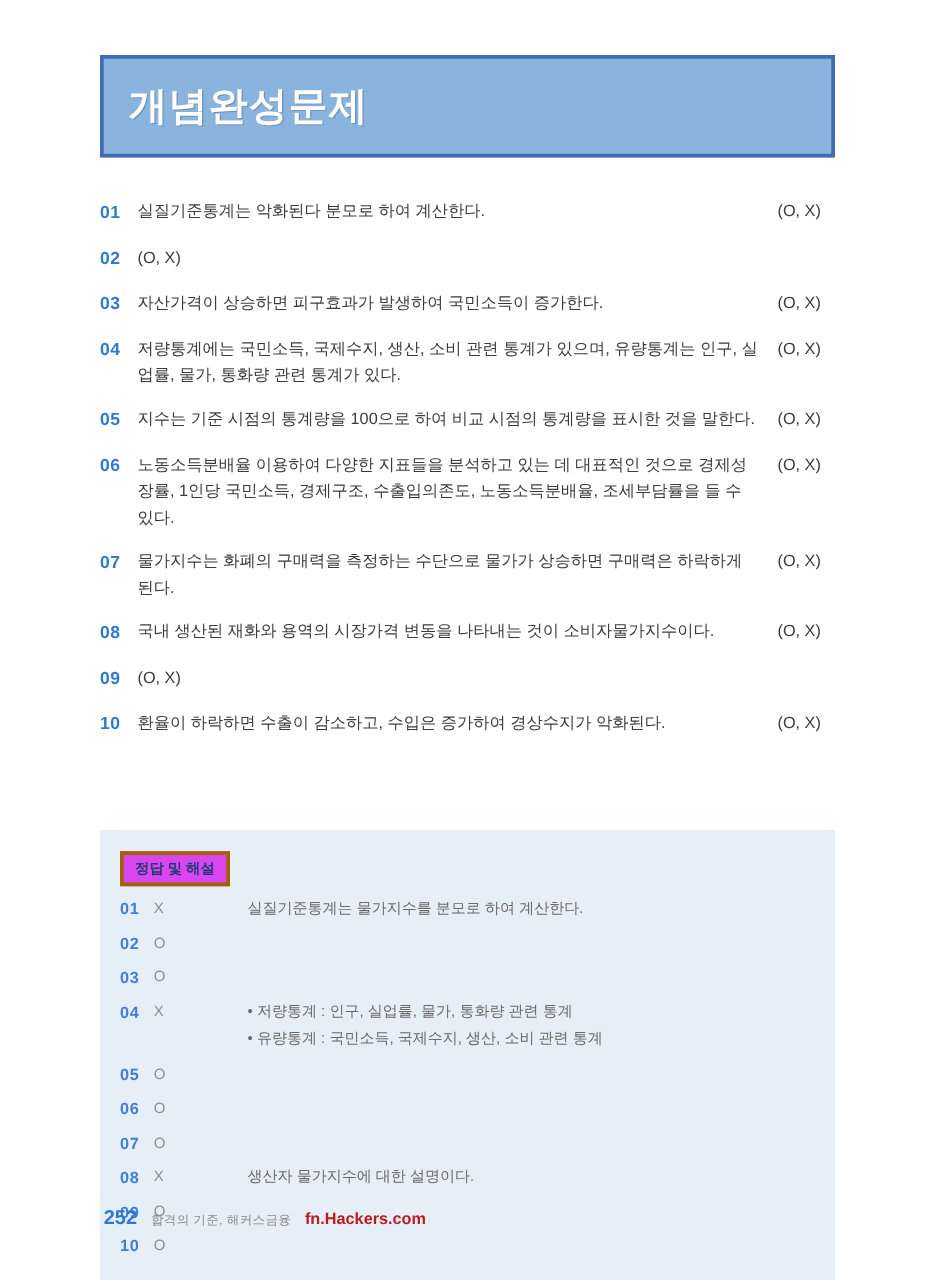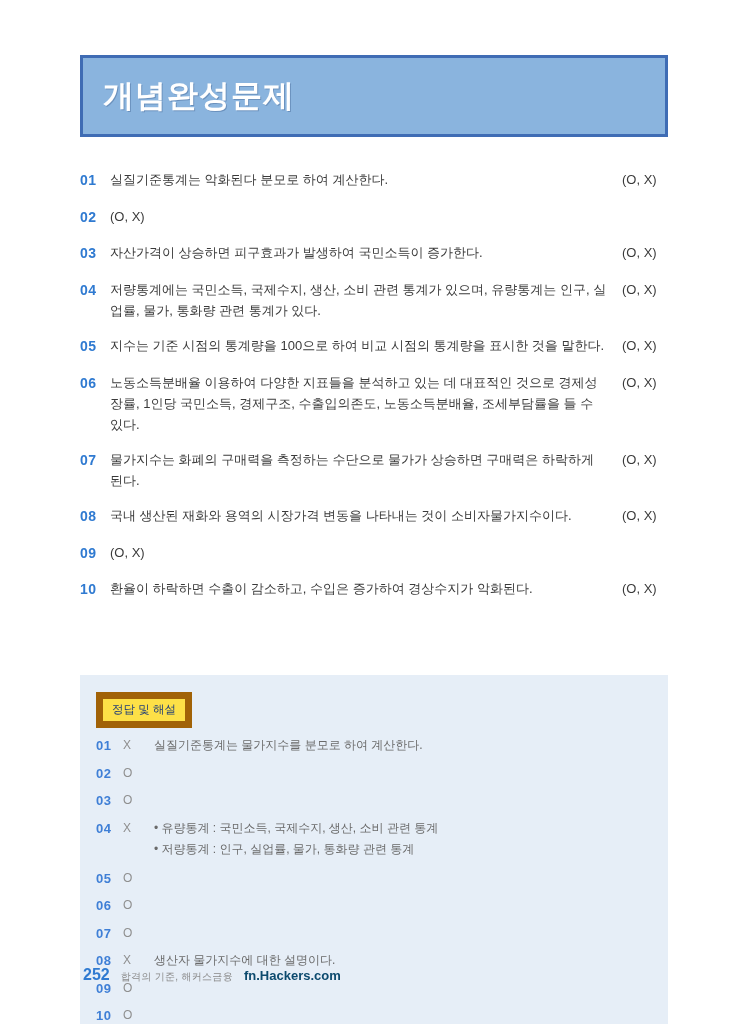--- a/index.html
+++ b/index.html
@@ -17,21 +17,21 @@
     background:#ffffff;
     font-family:"Liberation Sans","DejaVu Sans",sans-serif;
     color:var(--body-text);
     position:relative;
     overflow:hidden;
   }
   .content{position:absolute;left:80px;top:0;width:588px;}
 
   
   .title-box{
-    margin-top:55px;
+    margin-top:44px;
     height:82px;
     background:var(--banner-fill);
     border:3px solid var(--banner-border);
     display:flex;align-items:center;
     padding-left:20px;
   }
   .title-box h1{
     margin:0;
     color:#ffffff;
     font-size:31px;
@@ -61,57 +61,57 @@
 
   
   .answer-box{
     margin-top:74px;
     background:var(--answer-bg);
     min-height:286px;
     padding:17px 20px 20px 16px;
   }
   .answer-title{
     display:inline-block;
-    border:7px solid #a16207;
-    background:#fde047;
+    border:3px solid #a16207;
+    background:#d946ef;
     color:#1f3c78;
-    font-weight:normal;
+    font-weight:bold;
     font-size:11.5px;
     padding:3px 9px 4px 9px;
   }
   .answer-rows{margin-top:4px;}
   .a-row{
     display:flex;
     align-items:flex-start;
     margin-top:8px;
     font-size:12px;
     line-height:1.5;
   }
   .a-no{
     width:27px;flex:0 0 27px;
     color:#3f7fd6;
     font-weight:bold;
     font-size:13px;
     letter-spacing:0.5px;
   }
   .a-mark{width:31px;flex:0 0 31px;color:#8f8f8f;}
-  .a-exp{flex:1 1 auto;color:var(--muted-text);}
+  .a-exp{flex:1 1 auto;color:var(--muted-text);margin-left:44px;}
   .a-exp .bullet-line{margin:0 0 3px 0;}
 
   
   .footer{
     position:absolute;
     left:83px;top:966px;
     display:flex;
     align-items:baseline;
     gap:11px;
   }
   .page-num{color:var(--accent);font-weight:bold;font-size:16px;}
   .tagline{color:#8a8a8a;font-size:10px;letter-spacing:0.3px;}
-  .site{color:#0c4a6e;font-weight:bold;font-size:13px;}
+  .site{color:#b91c1c;font-weight:bold;font-size:13px;}
 </style>
 </head>
 <body>
 
 <div class="page">
   <div class="content">
 
     <div class="title-box">
       <h1>개념완성문제</h1>
     </div>
@@ -182,22 +182,22 @@
           </div>
           <div class="a-row">
             <span class="a-no">03</span>
             <span class="a-mark">O</span>
             <div class="a-exp"></div>
           </div>
           <div class="a-row">
             <span class="a-no">04</span>
             <span class="a-mark">X</span>
             <div class="a-exp">
+              <div class="bullet-line">• 저량통계 : 인구, 실업률, 물가, 통화량 관련 통계</div>
               <div class="bullet-line">• 유량통계 : 국민소득, 국제수지, 생산, 소비 관련 통계</div>
-              <div class="bullet-line">• 저량통계 : 인구, 실업률, 물가, 통화량 관련 통계</div>
             </div>
           </div>
           <div class="a-row">
             <span class="a-no">05</span>
             <span class="a-mark">O</span>
             <div class="a-exp"></div>
           </div>
           <div class="a-row">
             <span class="a-no">06</span>
             <span class="a-mark">O</span>

